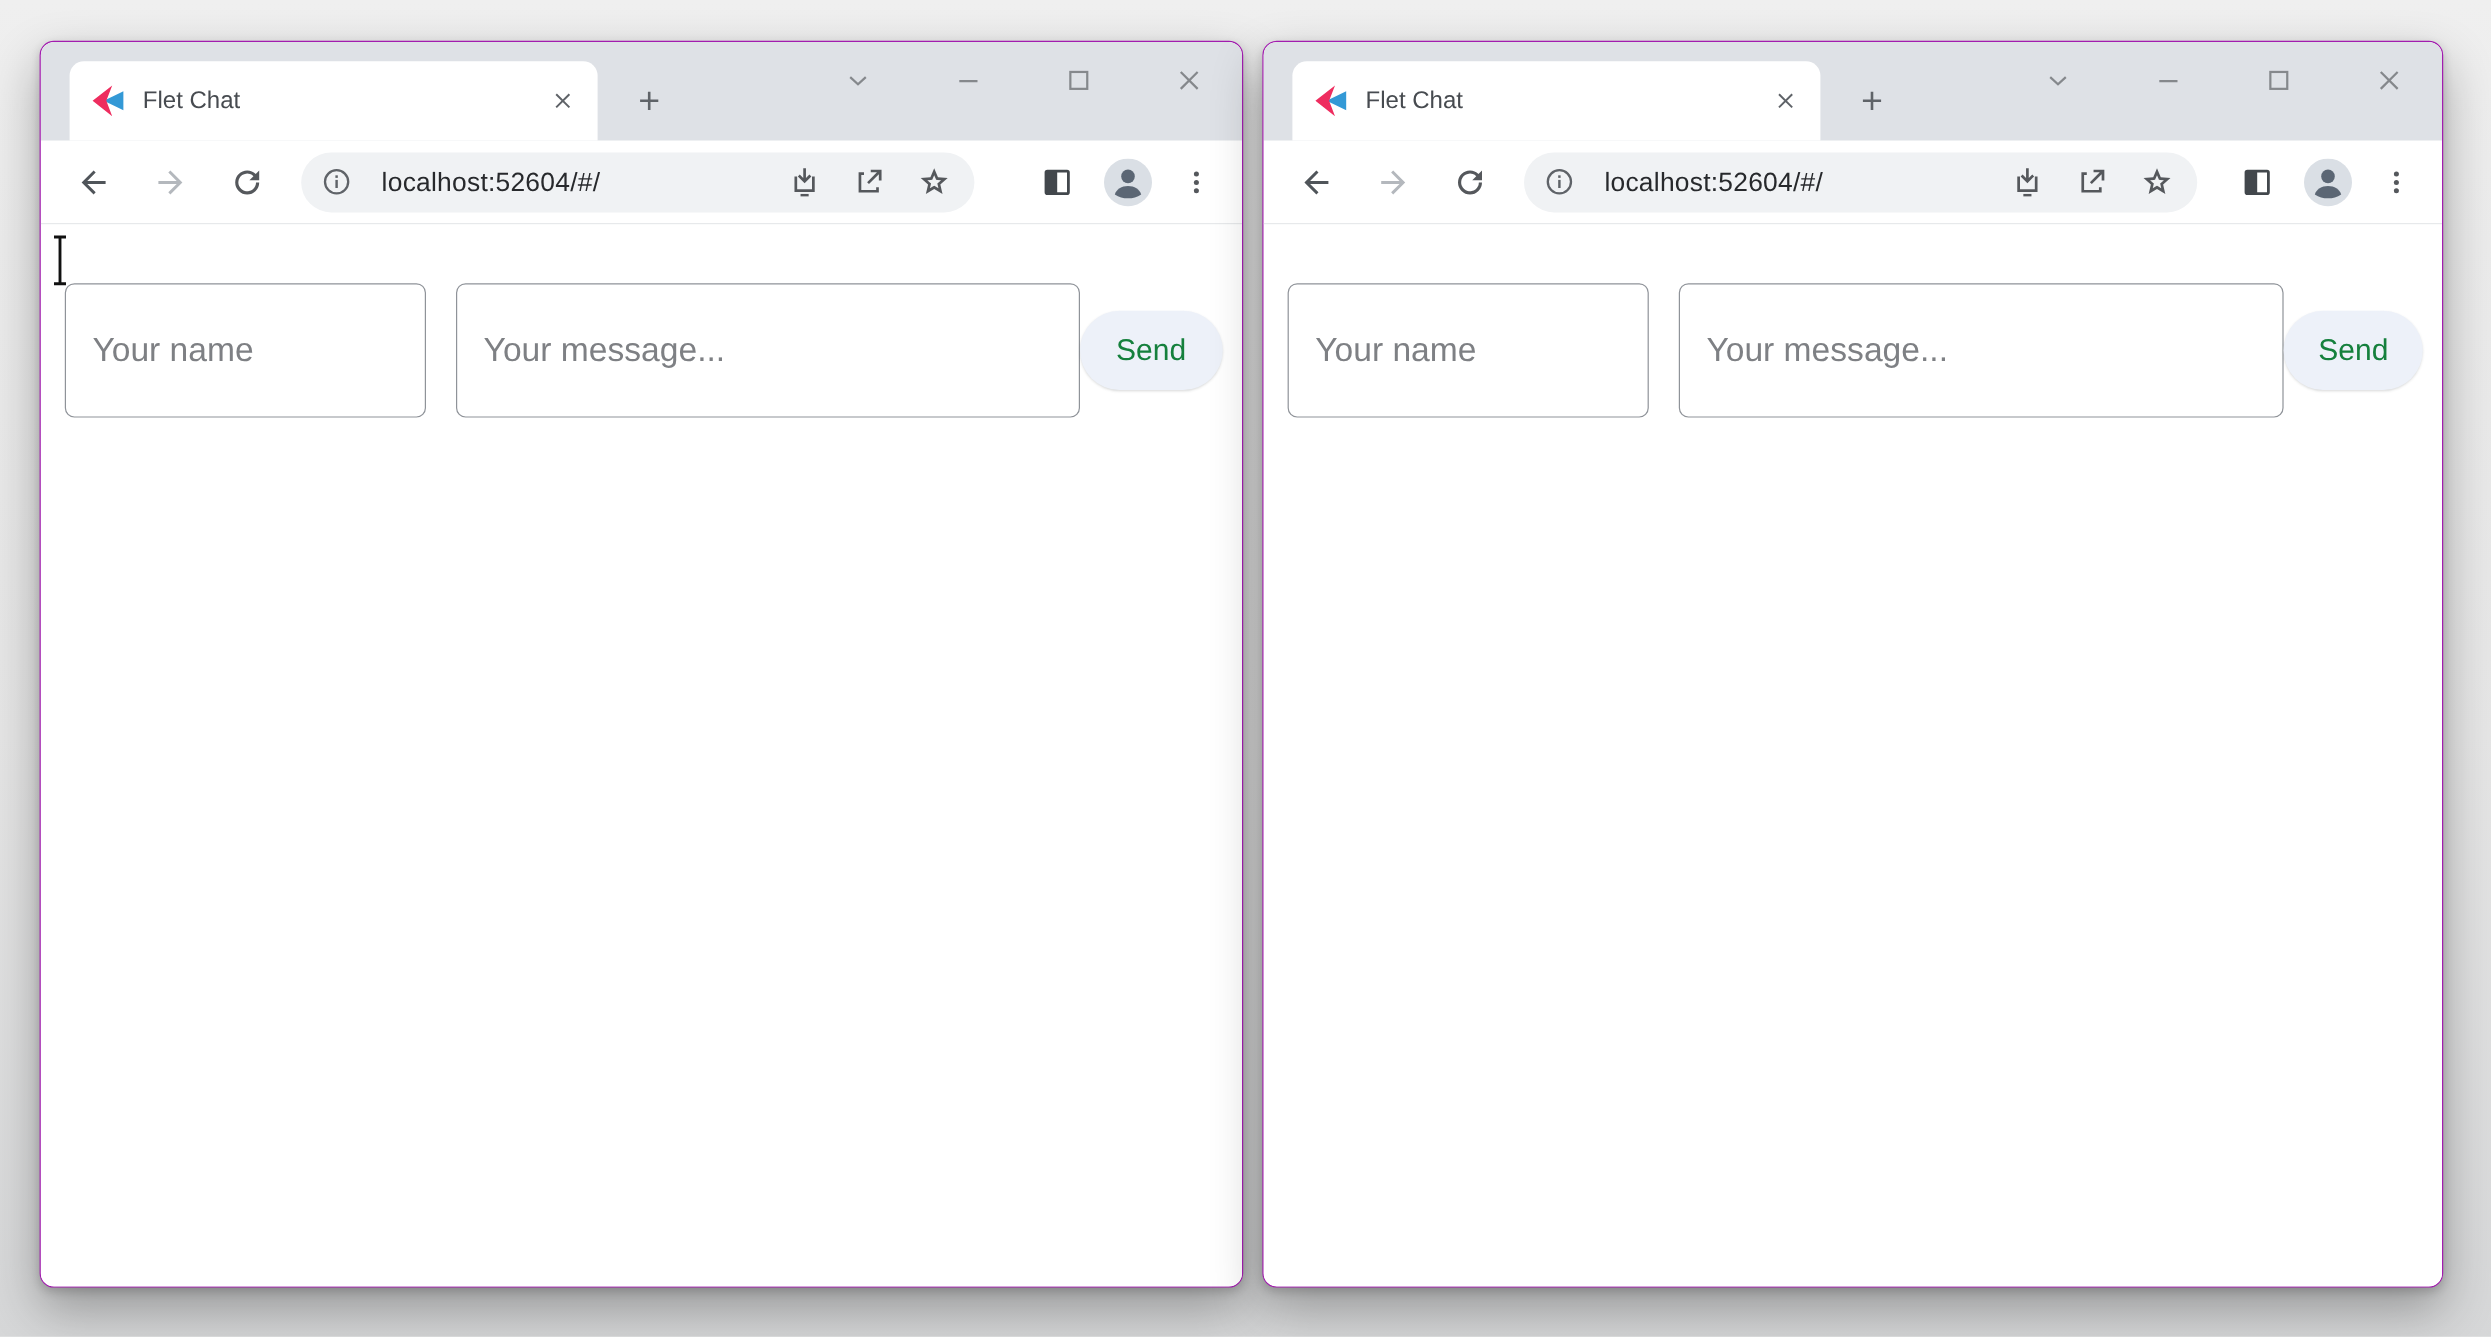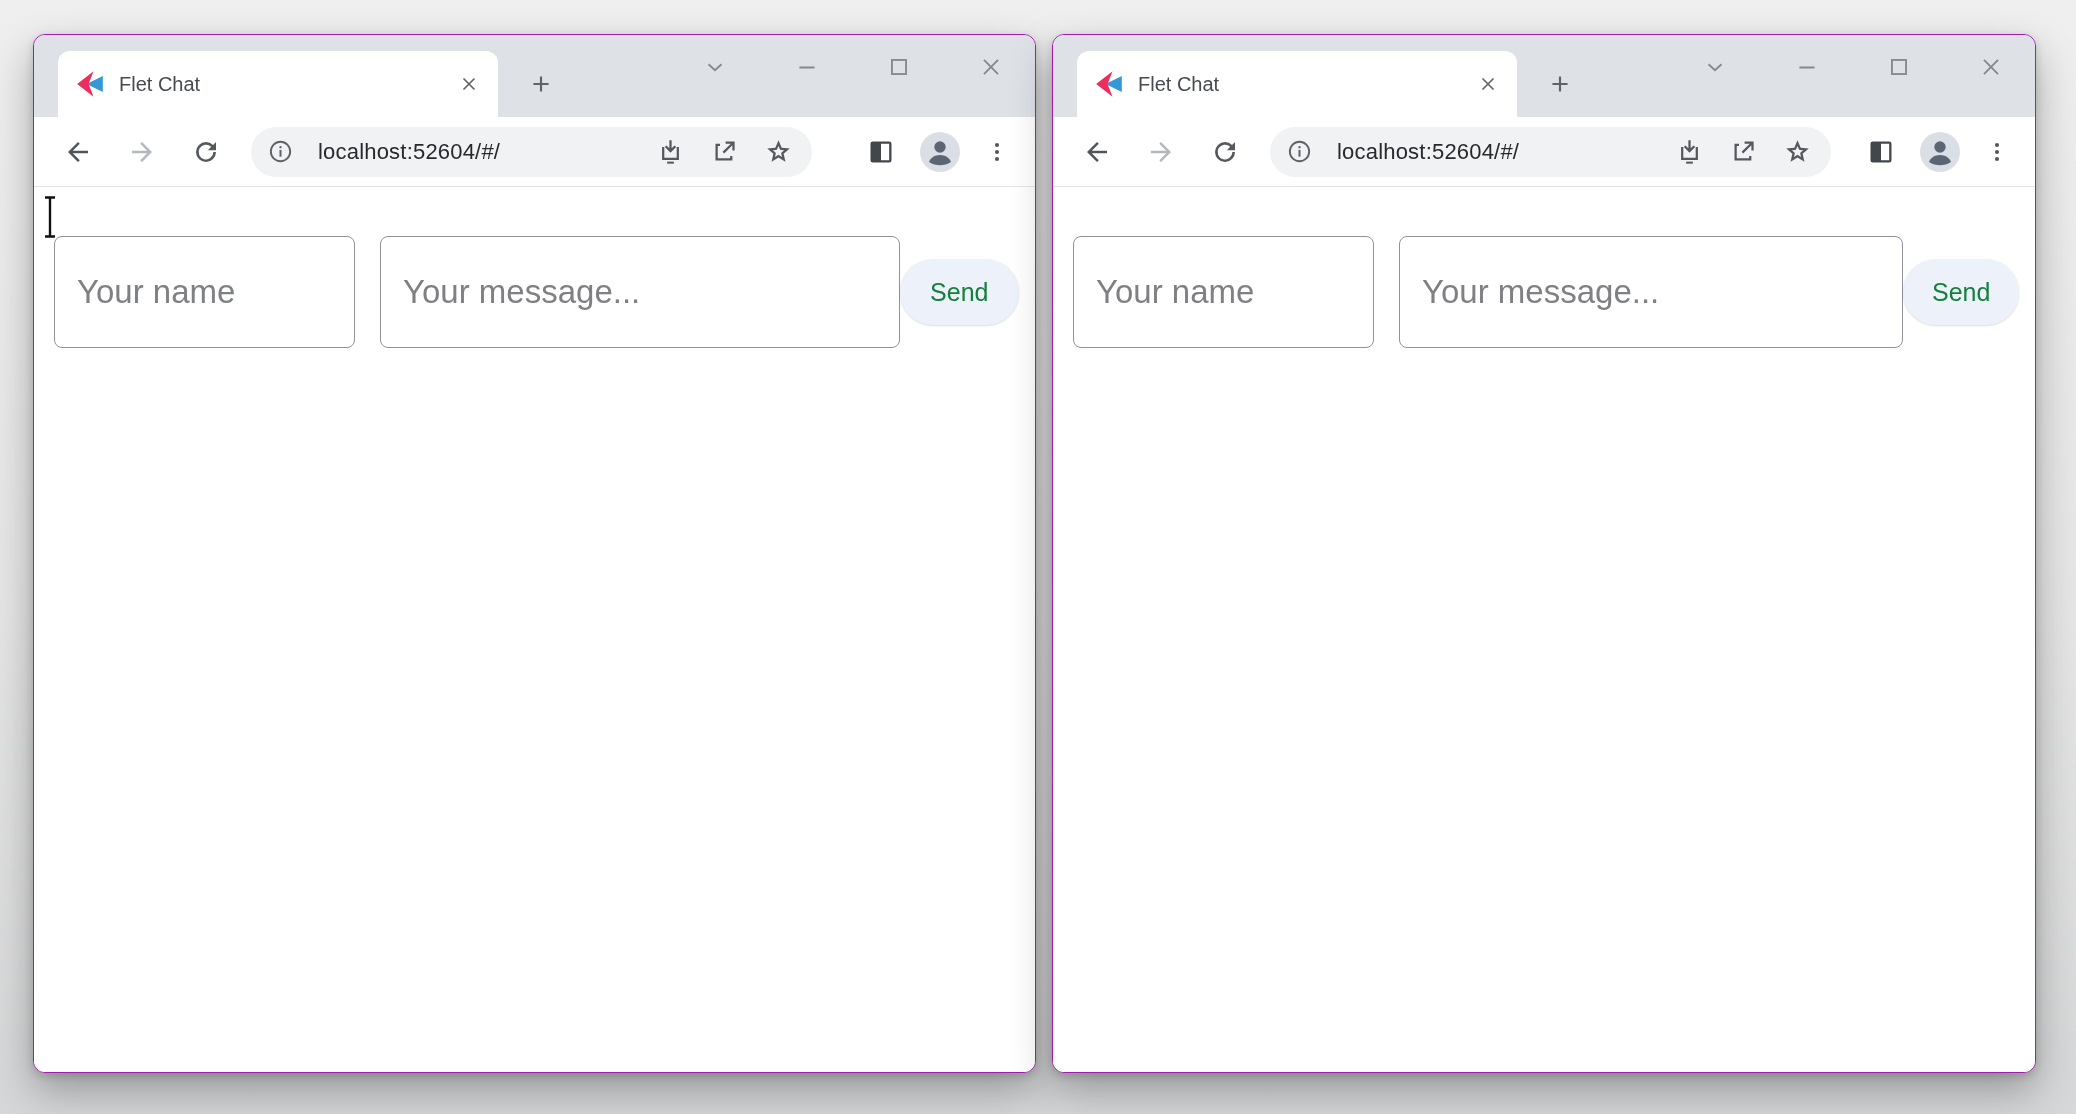--- a/index.html
+++ b/index.html
@@ -50,21 +50,21 @@
   .omni-actions { margin-left:auto; display:flex; align-items:center; gap:27px; }
   .om-ic { width:27px; height:27px; }
   .tb-right { margin-left:auto; display:flex; align-items:center; gap:25px; }
   .avatar-ic { width:40px; height:40px; }
 
   
   .content { flex:1 1 auto; background:#fff; position:relative; }
   .form-row { display:flex; align-items:center; padding:0 16px 0 20px; margin-top:49px; }
   .inp {
     height:112px; border:1px solid #8f9399; border-radius:8px;
-    font-family:"Liberation Sans", sans-serif; font-size:33px;
+    font-family:"Liberation Sans", sans-serif; font-size:28px;
     padding:0 22px; color:#202124; background:#fff; outline:none;
   }
   .inp::placeholder { color:#7e8084; opacity:1; }
   .inp-name { width:301px; }
   .inp-msg  { width:577px; margin-left:25px; }
   .send-btn {
     margin-left:auto; width:134px; height:66px; border-radius:33px;
     background:#edf1f9; color:#15803d; font-family:Liberation Sans, sans-serif;
     font-size:25px; border:none; display:flex; align-items:center; justify-content:center;
     box-shadow:0 1px 2px rgba(60,64,67,.18); cursor:pointer;

